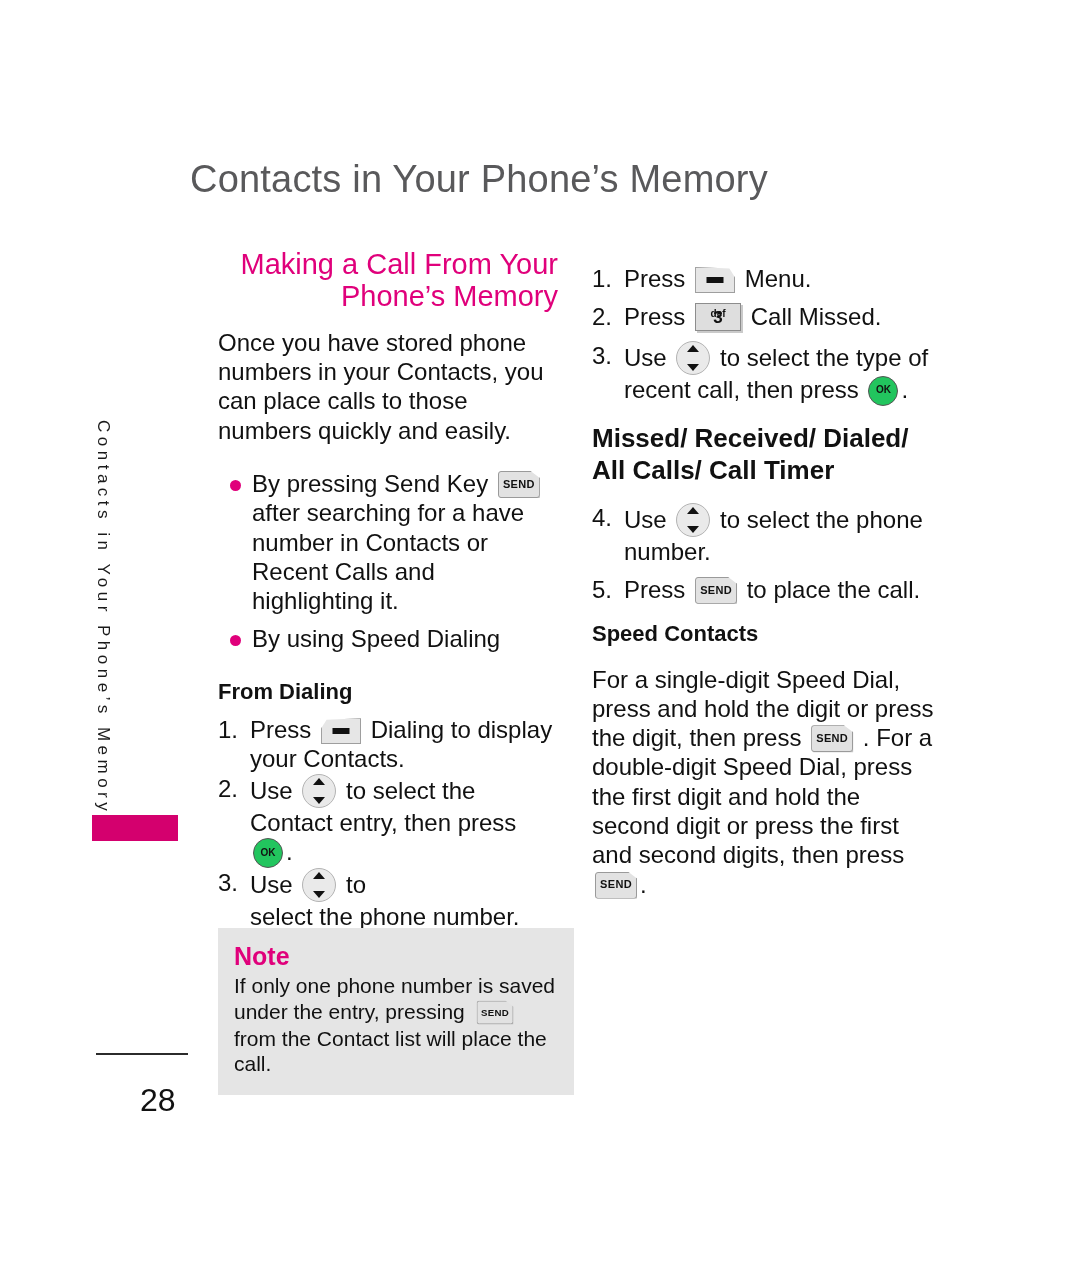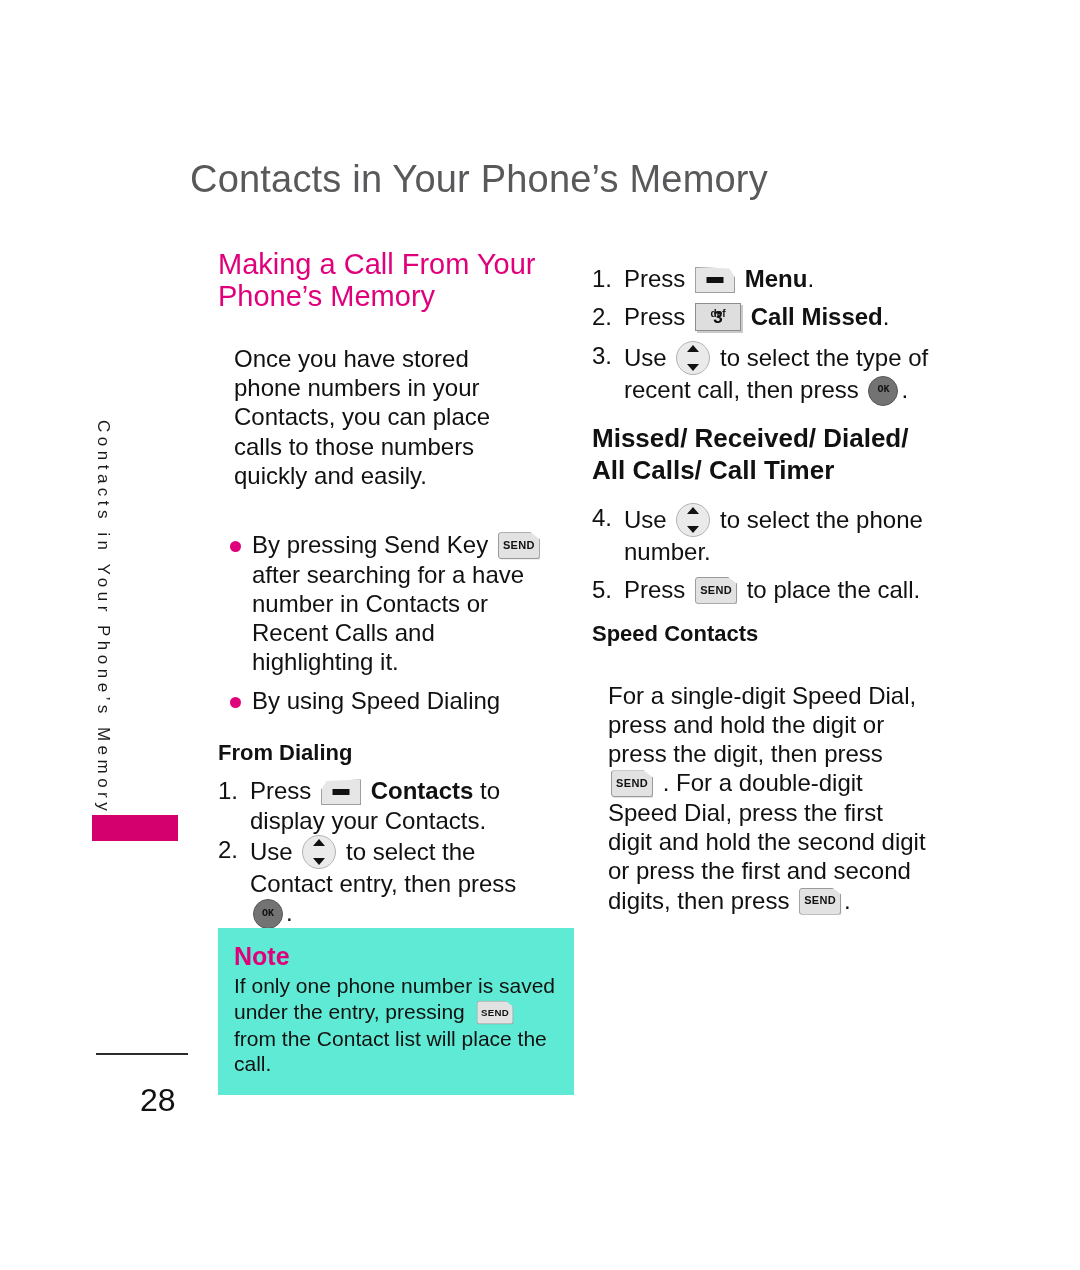--- a/index.html
+++ b/index.html
@@ -47,28 +47,29 @@
 
   
   .col { position:absolute; top:248px; }
   .col-left  { left:218px; width:340px; }
   .col-right { left:592px; width:350px; }
 
   h2.section-head {
     margin:0 0 6px 0;
     font-size:29px; font-weight:400; line-height:1.12;
     color:#e0007b;
+    text-align:right;
   }
   h3.sub-head {
     margin:0; padding:0;
     font-size:22px; font-weight:700; line-height:1.3;
     color:#111;
   }
   p.body-text {
-    margin:16px;
+    margin:0;
     font-size:24px; line-height:1.22; color:#111;
   }
   .bold-line {
     font-size:26px; font-weight:700; line-height:1.25; color:#111;
   }
 
   ul.bullets { margin:8px; padding:0; list-style:none; }
   ul.bullets > li {
     position:relative; padding-left:26px;
     font-size:24px; line-height:1.22; color:#111;
@@ -84,21 +85,21 @@
     position:relative; padding-left:32px;
     font-size:24px; line-height:1.22; color:#111;
   }
   ol.steps > li .num {
     position:absolute; left:0; top:0;
     font-size:24px; color:#111;
   }
   .sp-s { height:9px; }
   .sp-m { height:16px; }
 
-  b.strong { font-weight:700; }
+  b.strong { font-weight:400; }
 
   
   .key { display:inline-block; vertical-align:-6px; margin:0 3px; }
 
   
   .key-send {
     position:relative;
     width:40px; height:25px;
     background:#e2e2e2;
     border:1px solid #9a9a9a;
@@ -128,23 +129,22 @@
     gap:3px; padding-top:4px;
     font-family:"Liberation Sans", sans-serif; color:#111;
   }
   .key-num .d  { font-size:17px; font-weight:700; }
   .key-num .l  { font-size:10px; font-weight:700; }
 
   
   .key-ok {
     position:relative;
     width:28px; height:28px; border-radius:50%;
-    background:#737373; border:1.5px solid #555;
+    background:#22c55e; border:1.5px solid #555;
     vertical-align:-8px;
-    font-family:Liberation Mono, monospace;
   }
   .key-ok span {
     position:absolute; inset:0;
     display:flex; align-items:center; justify-content:center;
     font-size:10px; font-weight:700; color:#111;
   }
 
   
   .key-soft {
     position:relative; width:40px; height:26px;
@@ -181,21 +181,21 @@
     border-right:6px solid transparent;
     transform:translateX(-50%);
   }
   .key-nav .up   { top:3px;  border-bottom:7px solid #111; }
   .key-nav .down { bottom:3px; border-top:7px solid #111; }
 
   
   .note-box {
     position:absolute; left:218px; top:928px;
     width:324px; padding:14px 16px 18px 16px;
-    background:#5eead4;
+    background:#e5e5e5;
   }
   .note-title {
     margin:0 0 2px 0;
     font-size:25px; font-weight:700; color:#e0007b;
   }
   .note-body {
     margin:0; font-size:21px; line-height:1.22; color:#111;
   }
   .note-body .key-send { transform:scale(0.88); vertical-align:-7px; }
 </style>
@@ -235,21 +235,21 @@
     <div class="sp-m"></div>
 
     <h3 class="sub-head">From Dialing</h3>
     <div class="sp-s"></div>
 
     <ol class="steps">
       <li>
         <span class="num">1.</span>
         <span>Press</span>
         <span class="key key-soft right"><span class="shape"></span><span class="dash"></span></span>
-        <b class="strong">Contacts</b>
+        <b class="strong">Dialing</b>
         <span>to display your Contacts.</span>
       </li>
       <li>
         <span class="num">2.</span>
         <span>Use</span>
         <span class="key key-nav"><span class="ar up"></span><span class="ar down"></span></span>
         <span>to select the Contact entry, then press</span>
         <span class="key key-ok"><span>OK</span></span><span>.</span>
       </li>
       <li>

